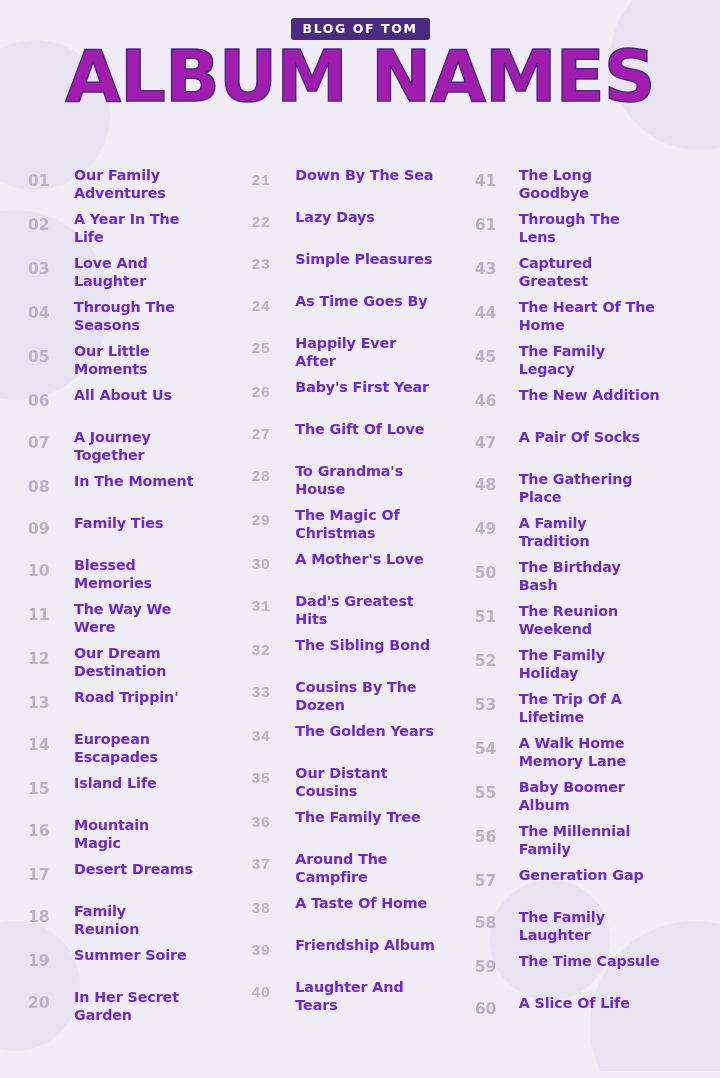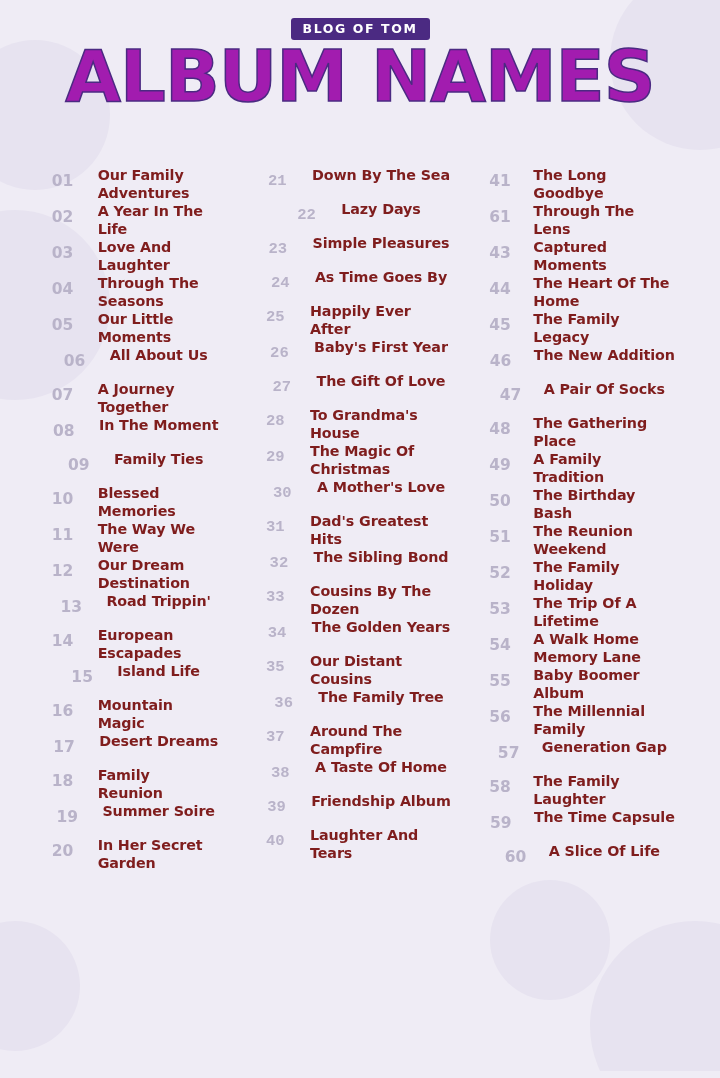--- a/index.html
+++ b/index.html
@@ -64,40 +64,40 @@
   .columns {
     display: flex;
     margin-top: 54px;
     padding: 0 22px 0 28px;
     gap: 0;
   }
   .col {
     flex: 1 1 0;
     display: flex;
     flex-direction: column;
-    align-items: center;
+    gap: 8px;
   }
   .row {
     display: flex;
     align-items: flex-start;
     min-height: 34px;
   }
   .num {
     width: 46px;
     flex: 0 0 46px;
     color: #b9b3c9;
     font-family: "DejaVu Sans", sans-serif;
     font-weight: bold;
     font-size: 15.5px;
     line-height: 18px;
     padding-top: 6px;
     text-align: left;
   }
   .name {
-    color: #7f1d1d;
+    color: #6d28d9;
     font-family: "DejaVu Sans", sans-serif;
     font-weight: bold;
     font-size: 14.3px;
     line-height: 18px;
     letter-spacing: -0.1px;
     padding-right: 8px;
     max-width: 150px;
   }
   .col-1 .name { max-width: 130px; }
   .col-2 .num { width: 44px; flex: 0 0 44px; font-family: Liberation Mono, monospace; }
@@ -290,21 +290,21 @@
           <div class="row">
             <div class="num">41</div>
             <div class="name">The Long Goodbye</div>
           </div>
           <div class="row">
             <div class="num">61</div>
             <div class="name">Through The Lens</div>
           </div>
           <div class="row">
             <div class="num">43</div>
-            <div class="name">Captured Moments</div>
+            <div class="name">Captured Greatest</div>
           </div>
           <div class="row">
             <div class="num">44</div>
             <div class="name">The Heart Of The Home</div>
           </div>
           <div class="row">
             <div class="num">45</div>
             <div class="name">The Family Legacy</div>
           </div>
           <div class="row">

